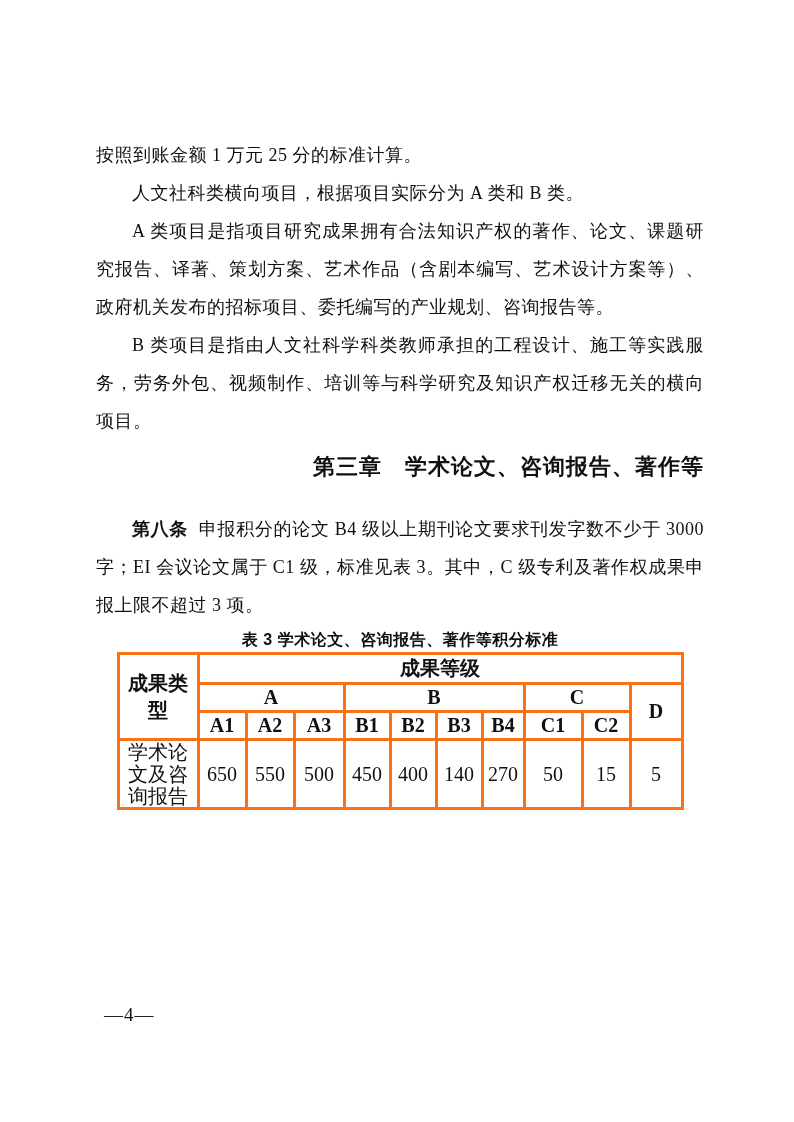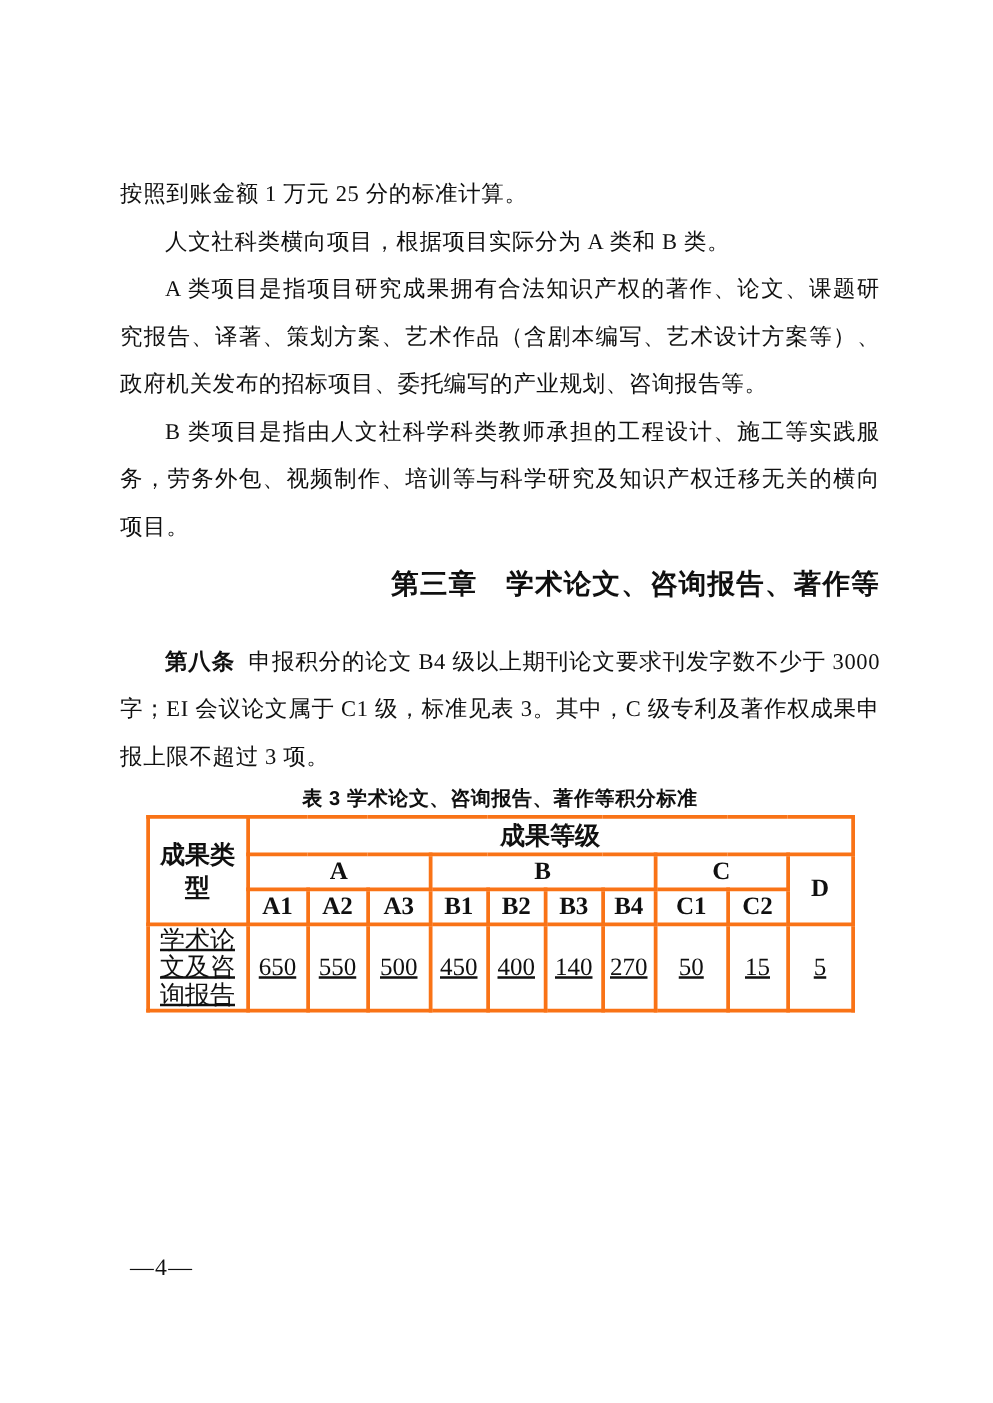--- a/index.html
+++ b/index.html
@@ -63,21 +63,21 @@
     border: 3px solid #f97316;
     text-align: center;
     vertical-align: middle;
     font-size: 20px;
     padding: 0;
     overflow: hidden;
   }
   tr.r1 { height: 26px; }
   tr.r2 { height: 28px; }
   tr.r3 { height: 28px; }
-  tr.r4 { height: 48px; text-decoration: underline; }
+  tr.r4 { height: 48px; }
   td.hd-sans {
     font-family: "Liberation Sans", "DejaVu Sans", sans-serif;
     font-weight: bold;
   }
   td.hd-serif { font-weight: bold; }
   td.type-cell {
     line-height: 22px;
     padding: 2px 7px;
   }
   .page-number {

